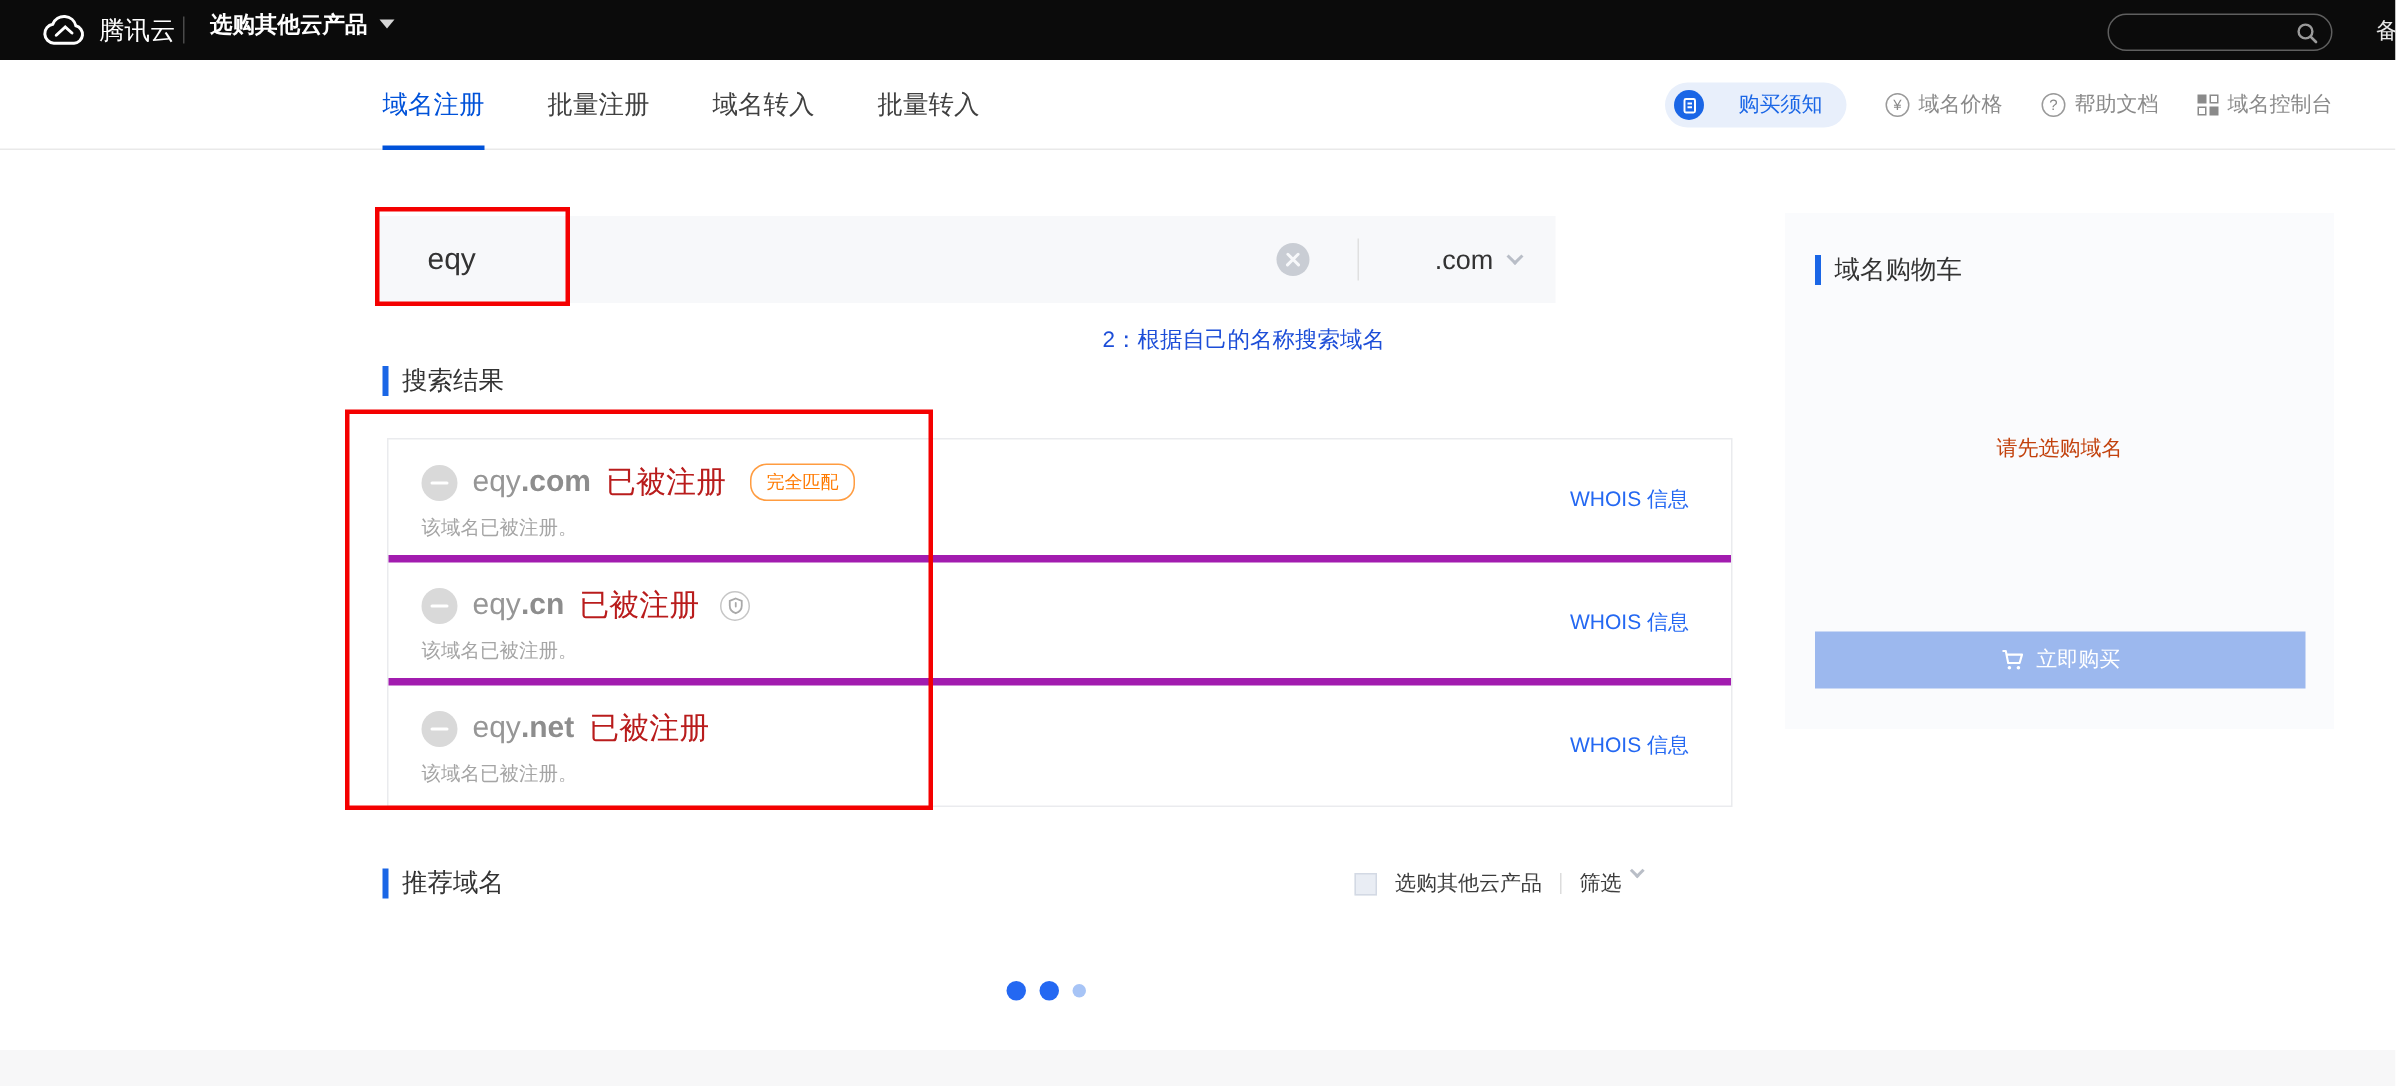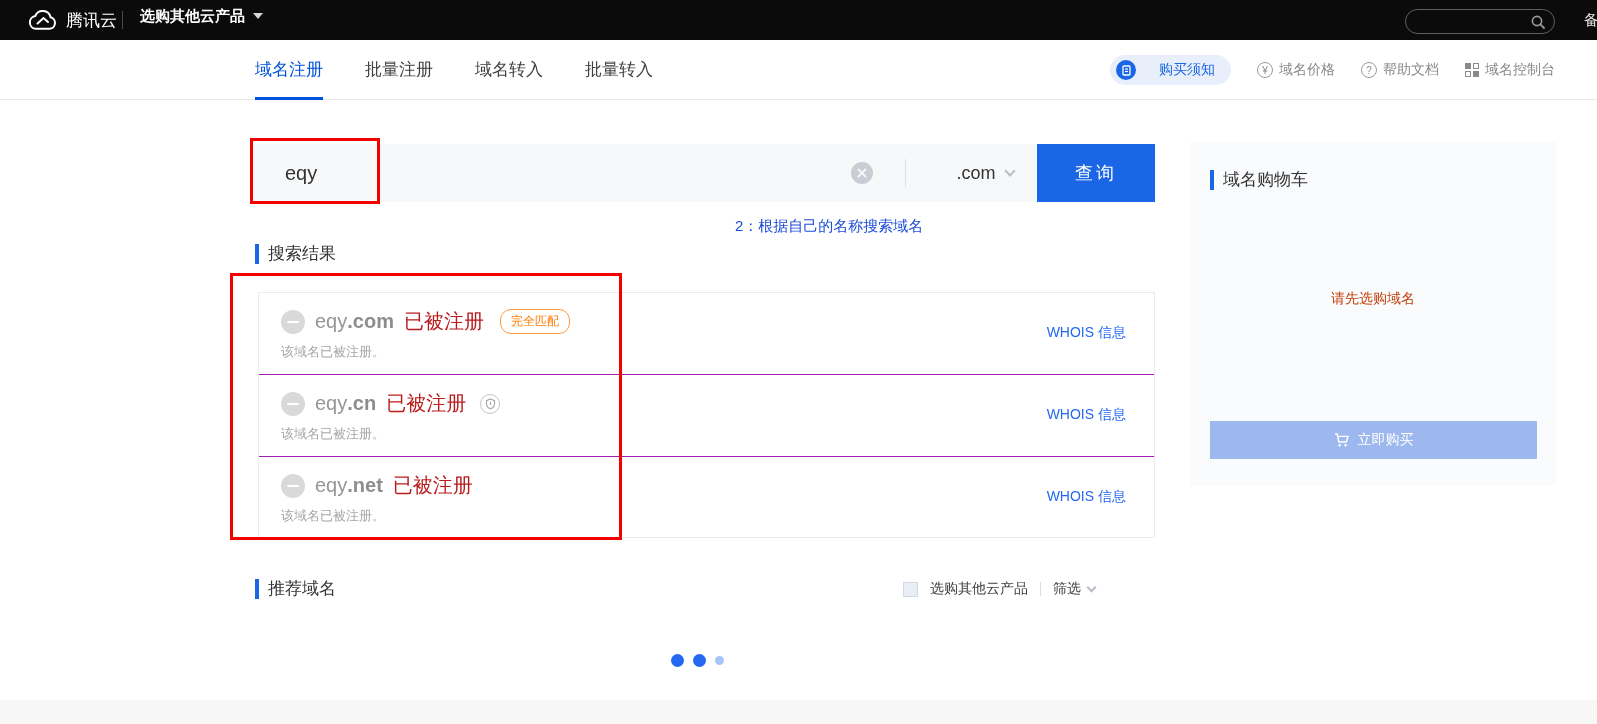--- a/index.html
+++ b/index.html
@@ -47,21 +47,21 @@
   .red-box-results { position:absolute; left:230px; top:273px; width:392px; height:267px; border:3px solid #f40000; z-index:10; pointer-events:none; }
   .red-note { position:absolute; left:735px; top:217px; font-size:15px; color:#1d4ed8; font-weight:500; z-index:10; }
 
   
   .sec-header { position:absolute; display:flex; align-items:center; gap:9px; }
   .sec-bar { width:4px; height:20px; background:#1a66e6; }
   .sec-title { font-size:17px; color:#333; }
 
   
   .results-list { position:absolute; left:258px; top:292px; width:897px; background:#fff; border:1px solid #eaebee; }
-  .result-row { position:relative; height:82px; border-bottom:1px solid #a21caf; padding:15px 0 0 22px; }
+  .result-row { position:relative; height:82px; border-bottom:5px solid #a21caf; padding:15px 0 0 22px; }
   .result-row:last-child { border-bottom:none; height:80px; }
   .row-title { display:flex; align-items:center; gap:10px; }
   .minus-circle { width:24px; height:24px; border-radius:50%; background:#d9d9d9; position:relative; flex:0 0 auto; }
   .minus-circle::after { content:""; position:absolute; left:6px; top:11px; width:12px; height:2.6px; background:#fff; border-radius:2px; }
   .domain-text { font-size:20px; color:#969696; }
   .domain-tld { font-weight:bold; color:#8d8d8d; }
   .domain-status { font-size:20px; color:#b91c1c; }
   .match-badge { border:1px solid #ff9c40; color:#ff7a00; background:#fff; font-size:12px; border-radius:11px; padding:3px 10px; margin-left:6px; }
   .shield-badge { width:20px; height:20px; border:1px solid #c6c6c6; border-radius:50%; display:flex; align-items:center; justify-content:center; margin-left:4px; }
   .row-note { margin:8px 0 0 0; font-size:13px; color:#a5a5a5; }
@@ -70,21 +70,21 @@
   
   .cart-card { position:absolute; left:1190px; top:142px; width:366px; height:344px; background:#fafbfd; }
   .cart-header { position:absolute; left:20px; top:26px; display:flex; align-items:center; gap:9px; }
   .cart-empty { position:absolute; left:0; top:148px; width:100%; text-align:center; font-size:14px; color:#c2410c; }
   .buy-btn { position:absolute; left:20px; top:279px; width:327px; height:38px; background:#9cb8ee; border:none; color:#fff; font-size:14px; display:flex; align-items:center; justify-content:center; gap:8px; cursor:pointer; }
 
   
   .rec-controls { position:absolute; left:903px; top:578px; height:22px; display:flex; align-items:center; gap:12px; font-size:14px; color:#3c3c3c; }
   .checkbox { width:15px; height:15px; background:#e9edf4; border:1px solid #d3d9e4; cursor:pointer; }
   .ctrl-divider { width:1px; height:14px; background:#dcdcdc; }
-  .filter { display:flex; align-items:center; gap:7px; cursor:pointer; }
+  .filter { display:flex; gap:7px; cursor:pointer; }
   .chevron-sm { width:7px; height:7px; border-right:2px solid #b9bec7; border-bottom:2px solid #b9bec7; transform:rotate(45deg); margin-top:-3px; }
 
   
   .dots { position:absolute; left:671px; top:654px; display:flex; align-items:center; gap:9px; }
   .dot { width:13px; height:13px; border-radius:50%; background:#2468f2; }
   .dot.small { width:9px; height:9px; background:#a7c4f6; }
 
   .footer-strip { position:absolute; left:0; top:700px; width:1597px; height:24px; background:#f7f7f8; }
 </style>
 </head>
@@ -157,21 +157,20 @@
 <div class="search-wrap">
   <div class="search-input">
     <span class="search-value">eqy</span>
   </div>
   <div class="clear-btn"></div>
   <div class="tld-divider"></div>
   <div class="tld-select">
     <span>.com</span>
     <span class="chevron"></span>
   </div>
-  <button class="query-btn">查询</button>
 </div>
 
 <div class="red-box-input"></div>
 <div class="red-note">2：根据自己的名称搜索域名</div>
 <div class="red-box-results"></div>
 
 <div class="sec-header" style="left:255px; top:242px;">
   <span class="sec-bar"></span>
   <span class="sec-title">搜索结果</span>
 </div>

